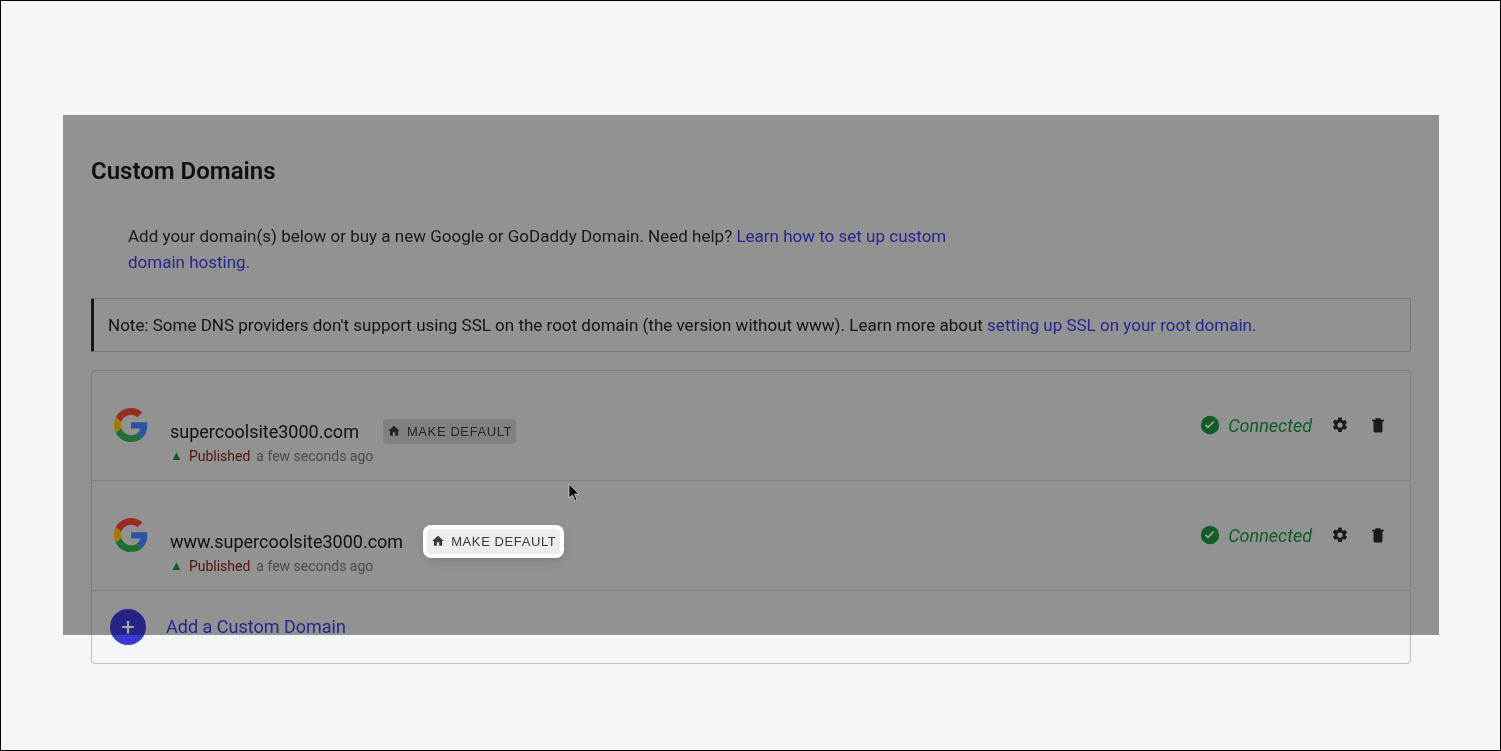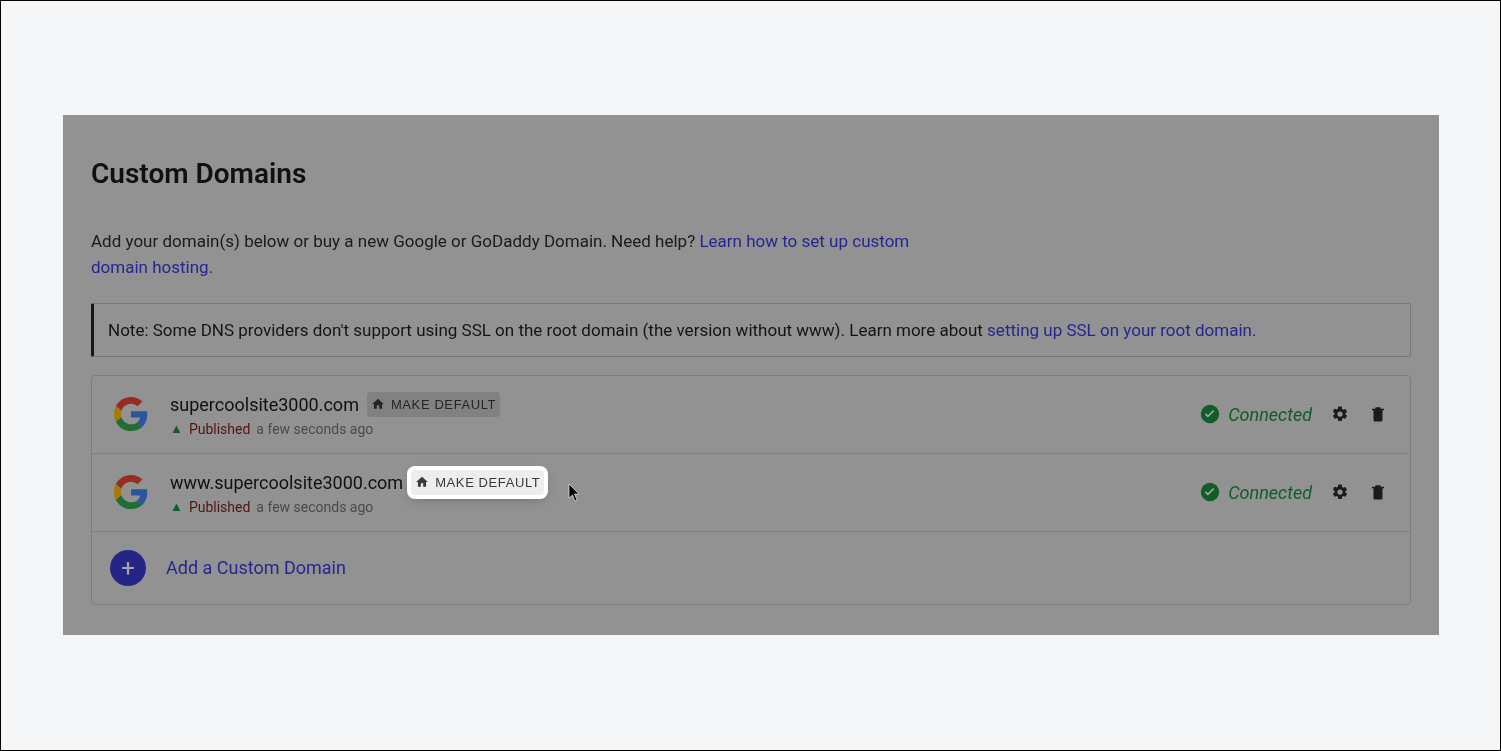--- a/index.html
+++ b/index.html
@@ -27,31 +27,32 @@
     .overlay {
       position: absolute;
       left: 0;
       top: 0;
       width: 100%;
       height: 100%;
       background: rgba(0,0,0,0.35);
       pointer-events: none;
     }
     .page-title {
-      font-size: 28px;
+      font-size: 24px;
       font-weight: 600;
       color: #1a1a1a;
       margin-bottom: 38px;
     }
     .intro {
       font-size: 17px;
       color: #2b2b2b;
       line-height: 1.55;
       margin-bottom: 22px;
       max-width: 820px;
+      margin-left: 37px;
     }
     .intro a, .note a {
       color: #3b3bde;
       text-decoration: none;
     }
     .note-box {
       border: 1px solid #b8b8b8;
       border-left: 3px solid #222;
       border-radius: 2px;
       background: transparent;
@@ -83,21 +84,22 @@
     }
     .domain-main {
       flex: 1;
       display: flex;
       flex-direction: column;
       gap: 4px;
     }
     .domain-top {
       display: flex;
       align-items: center;
-      gap: 8px;
+      gap: 24px;
+      margin-top: 32px;
     }
     .domain-name {
       font-size: 18px;
       color: #1a1a1a;
     }
     .make-default-btn {
       display: inline-flex;
       align-items: center;
       gap: 6px;
       background: #c7c7c7;

